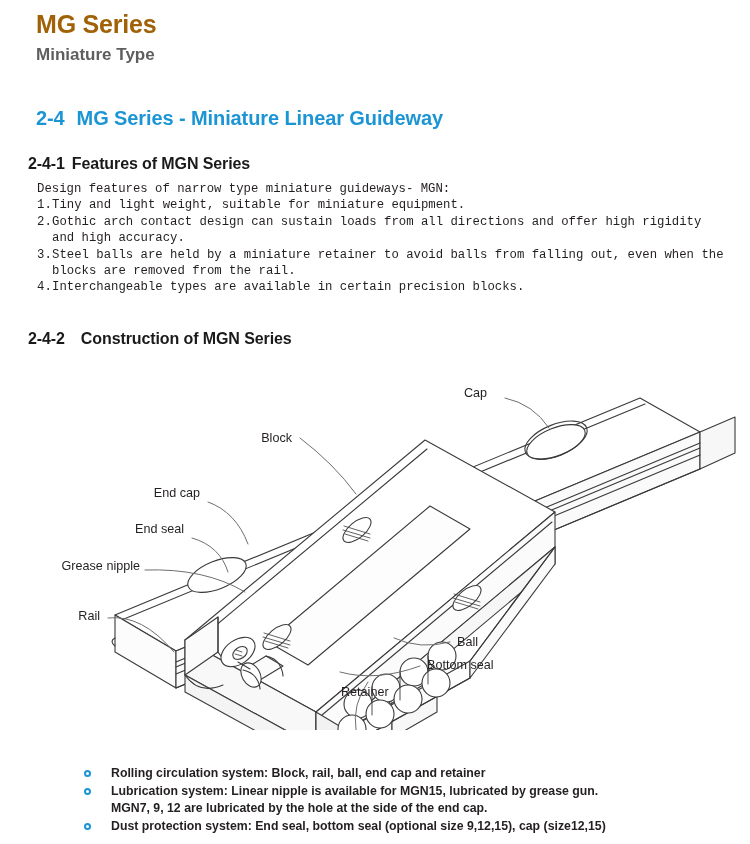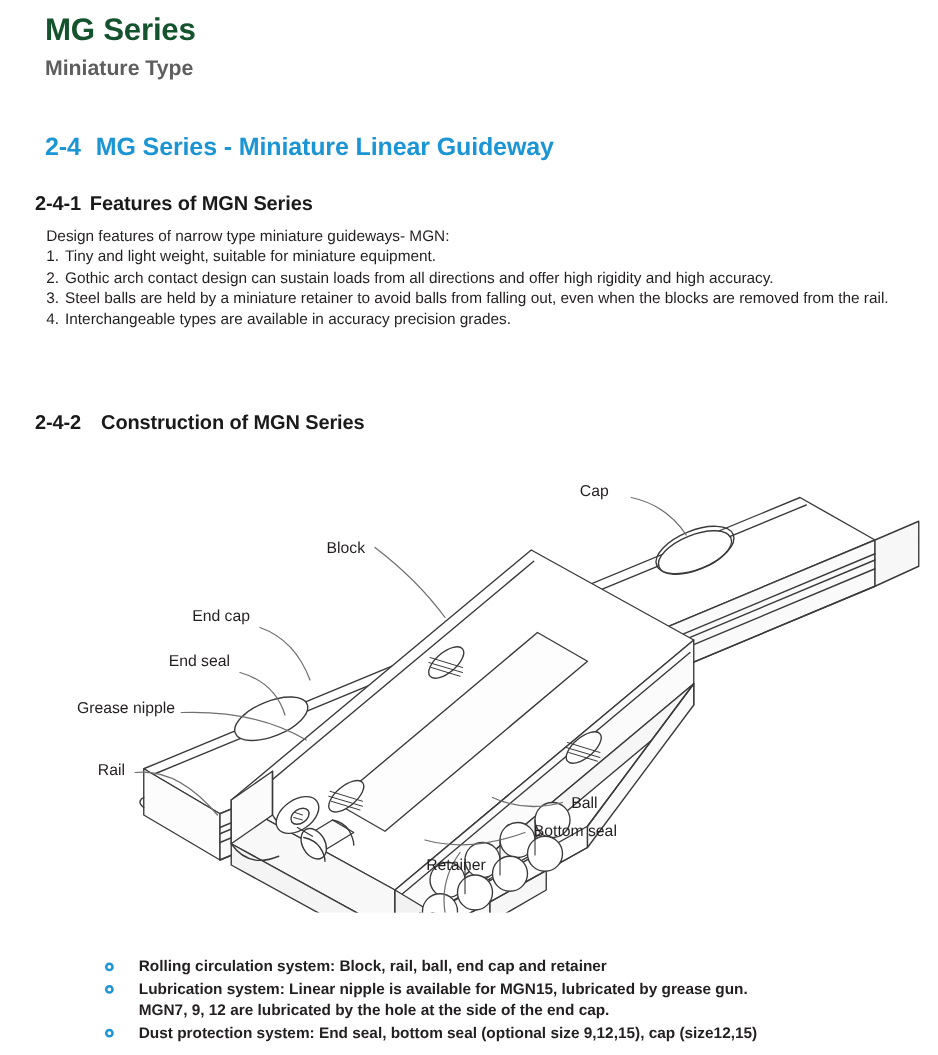--- a/index.html
+++ b/index.html
@@ -19,21 +19,21 @@
   
   .page-header {
     position: absolute;
     left: 36px;
     top: 10px;
     width: 680px;
   }
   .brand-title {
     font-size: 25px;
     font-weight: bold;
-    color: #14532d;
+    color: #a16207;
     letter-spacing: -0.2px;
     line-height: 1.15;
     margin: 0;
   }
   .brand-subtitle {
     font-size: 17px;
     font-weight: bold;
     color: #5e5e5e;
     line-height: 1.5;
     margin: 3px 0 0 0;
@@ -68,20 +68,21 @@
   #sec-242 .num { margin-right: 16px; }
 
   .feature-block {
     position: absolute;
     left: 37px;
     top: 181px;
     width: 690px;
     font-size: 12.3px;
     line-height: 16.4px;
     color: #231f20;
+    font-family: Liberation Mono, monospace;
   }
   .feature-intro { margin: 0 0 0 0; }
   .feature-list {
     list-style: none;
     margin: 0;
     padding: 0;
   }
   .feature-list li {
     position: relative;
     padding-left: 15px;
@@ -161,21 +162,21 @@
     <li>
       <span class="idx">2.</span>
       <span>Gothic arch contact design can sustain loads from all directions and offer high rigidity and high accuracy.</span>
     </li>
     <li>
       <span class="idx">3.</span>
       <span>Steel balls are held by a miniature retainer to avoid balls from falling out, even when the blocks are removed from the rail.</span>
     </li>
     <li>
       <span class="idx">4.</span>
-      <span>Interchangeable types are available in accuracy precision grades.</span>
+      <span>Interchangeable types are available in certain precision blocks.</span>
     </li>
   </ul>
 </div>
 
 <div class="section-heading" id="sec-242">
   <span class="num">2-4-2</span><span>Construction of MGN Series</span>
 </div>
 
 <div class="diagram">
 <svg width="750" height="360" viewBox="0 0 750 360" xmlns="http://www.w3.org/2000/svg">

